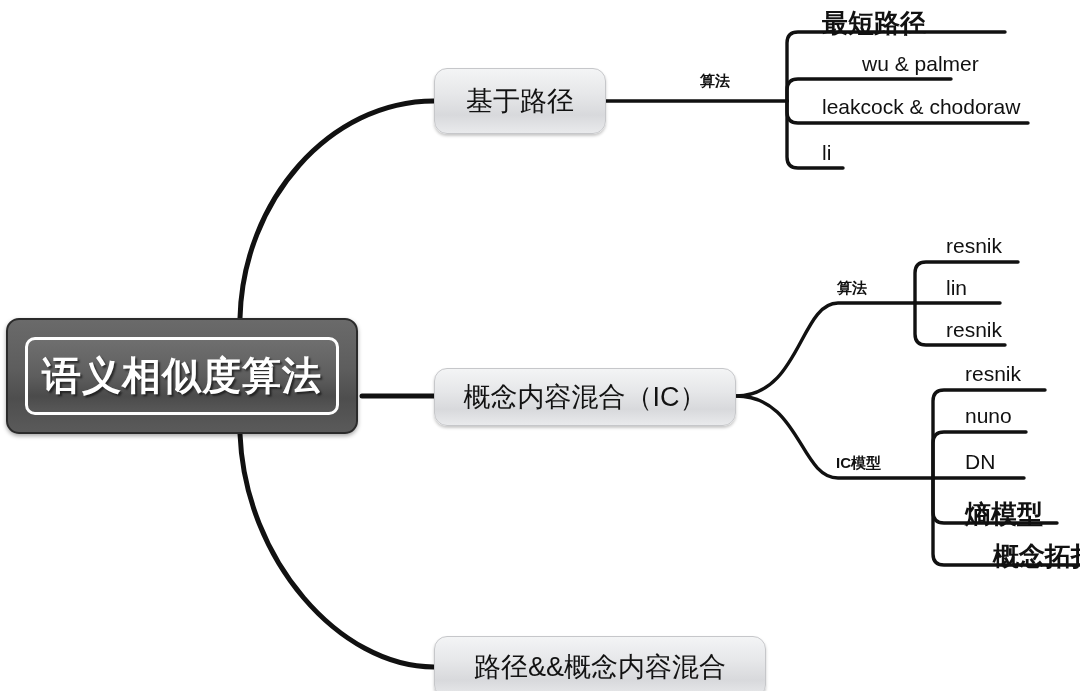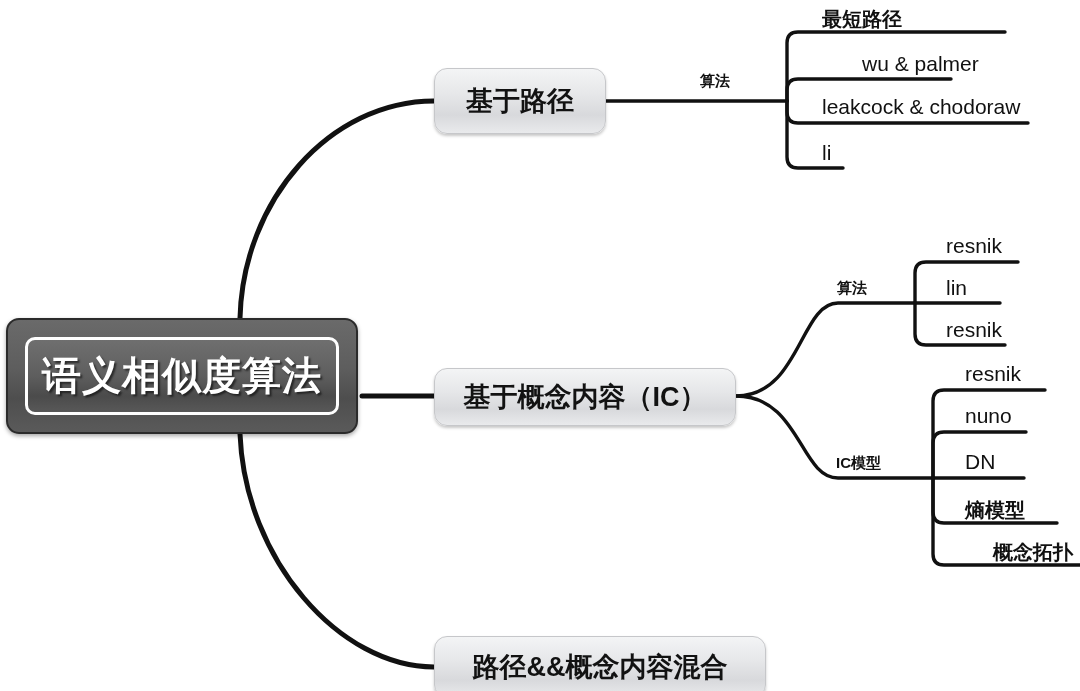--- a/index.html
+++ b/index.html
@@ -68,21 +68,21 @@
     background: linear-gradient(180deg, #f3f4f5 0%, #e6e7e9 40%, #d8d9dc 72%, #e9eaec 100%);
     border: 1px solid #c6c7ca;
     box-shadow: 0 2px 3px rgba(0,0,0,0.22);
     display: flex;
     align-items: center;
     justify-content: center;
   }
   .l1-label {
     color: #121212;
     font-size: 27px;
-    font-weight: bold;
+    font-weight: normal;
     white-space: nowrap;
   }
   #node-path    { left: 434px; top: 68px;  width: 172px; height: 66px; }
   #node-ic      { left: 434px; top: 368px; width: 302px; height: 58px; }
   #node-mixed   { left: 434px; top: 636px; width: 332px; height: 62px; }
 
   
   .edge-label {
     position: absolute;
     color: #111111;
@@ -92,21 +92,21 @@
   }
   #label-path-alg { left: 700px; top: 72px; }
   #label-ic-alg   { left: 837px; top: 279px; }
   #label-ic-model { left: 836px; top: 454px; }
 
   
   .leaf {
     position: absolute;
     color: #111111;
     white-space: nowrap;
-    font-size: 20px;
+    font-size: 26px;
   }
   .leaf.cjk { font-weight: bold; }
   .leaf.latin { font-size: 21px; font-weight: normal; }
 </style>
 </head>
 <body>
 
 <div id="canvas">
 
   <svg id="edges" viewBox="0 0 1080 691" xmlns="http://www.w3.org/2000/svg">
@@ -149,21 +149,21 @@
     <div class="root-inner">
       <span class="root-label">语义相似度算法</span>
     </div>
   </div>
 
   <div id="node-path" class="l1-node">
     <span class="l1-label">基于路径</span>
   </div>
 
   <div id="node-ic" class="l1-node">
-    <span class="l1-label">基于概念内容（IC）</span>
+    <span class="l1-label">概念内容混合（IC）</span>
   </div>
 
   <div id="node-mixed" class="l1-node">
     <span class="l1-label">路径&amp;&amp;概念内容混合</span>
   </div>
 
   <span id="label-path-alg" class="edge-label">算法</span>
   <span id="label-ic-alg" class="edge-label">算法</span>
   <span id="label-ic-model" class="edge-label">IC模型</span>
 

